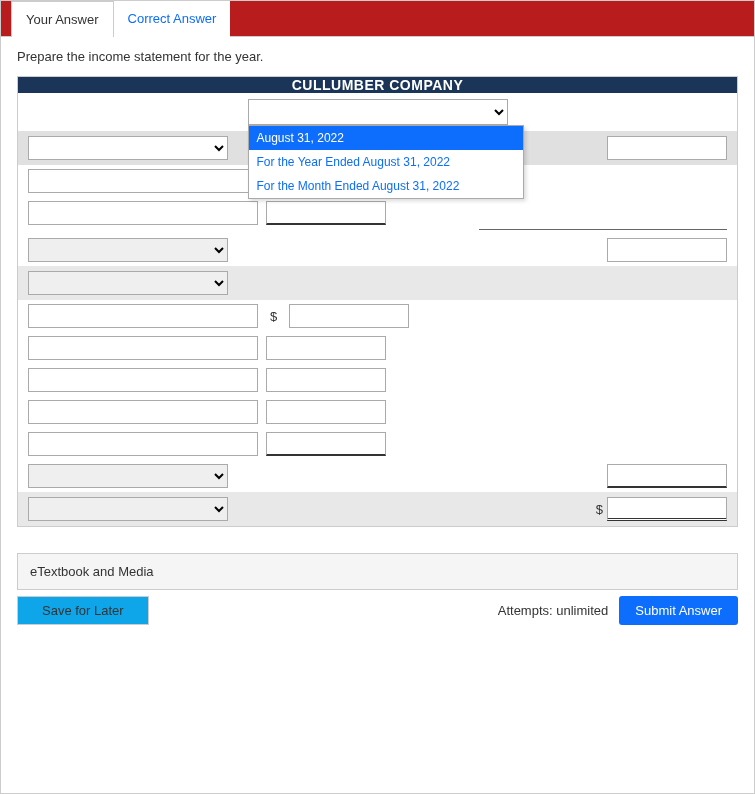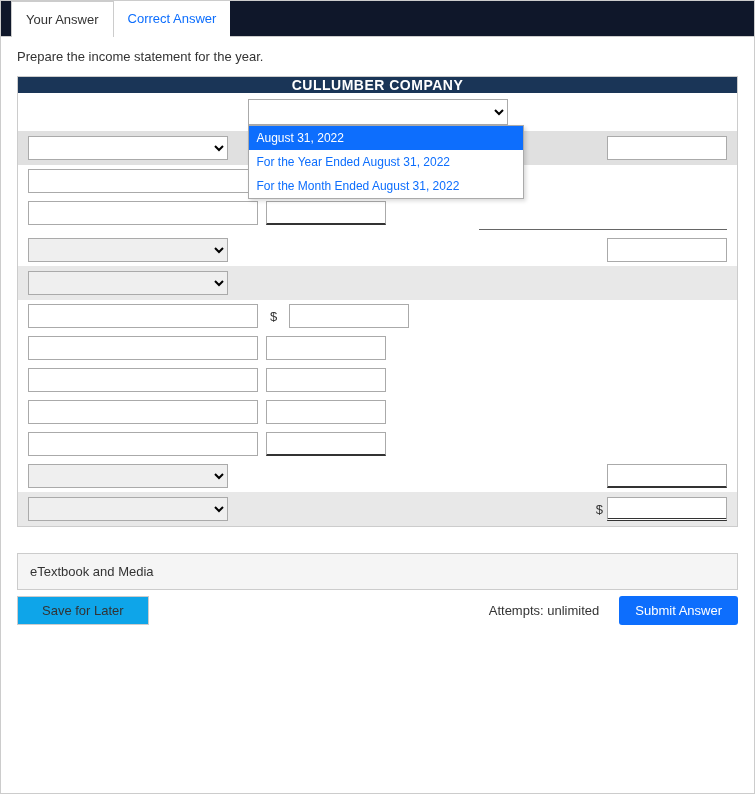--- a/index.html
+++ b/index.html
@@ -14,21 +14,21 @@
       min-height: 794px;
       background: #fff;
       border: 1px solid #ccc;
       padding: 0;
     }
     
     .tabs {
       display: flex;
       border-bottom: 1px solid #ccc;
       padding: 0 10px;
-      background: #0f172a;
+      background: #b91c1c;
     }
     .tab {
       padding: 10px 14px;
       cursor: pointer;
       font-size: 13px;
       border: 1px solid transparent;
       border-bottom: none;
       margin-bottom: -1px;
       color: #333;
       background: #fff;
@@ -354,19 +354,19 @@
       <span class="dollar-sign">$</span>
       <input type="text" class="double-line" value="" style="">
     </div>
 
   </div>
 
   <div class="bottom-area">
     <button class="bottom-btn">eTextbook and Media</button>
     <div class="action-row">
       <button class="save-btn">Save for Later</button>
-      <div style="display:flex; align-items:center; gap:20px;">
+      <div style="display:flex; align-items:center; gap:11px;">
         <span class="attempts-text">Attempts: unlimited</span>
         <button class="submit-btn">Submit Answer</button>
       </div>
     </div>
   </div>
 </div>
 
 </body></html>

